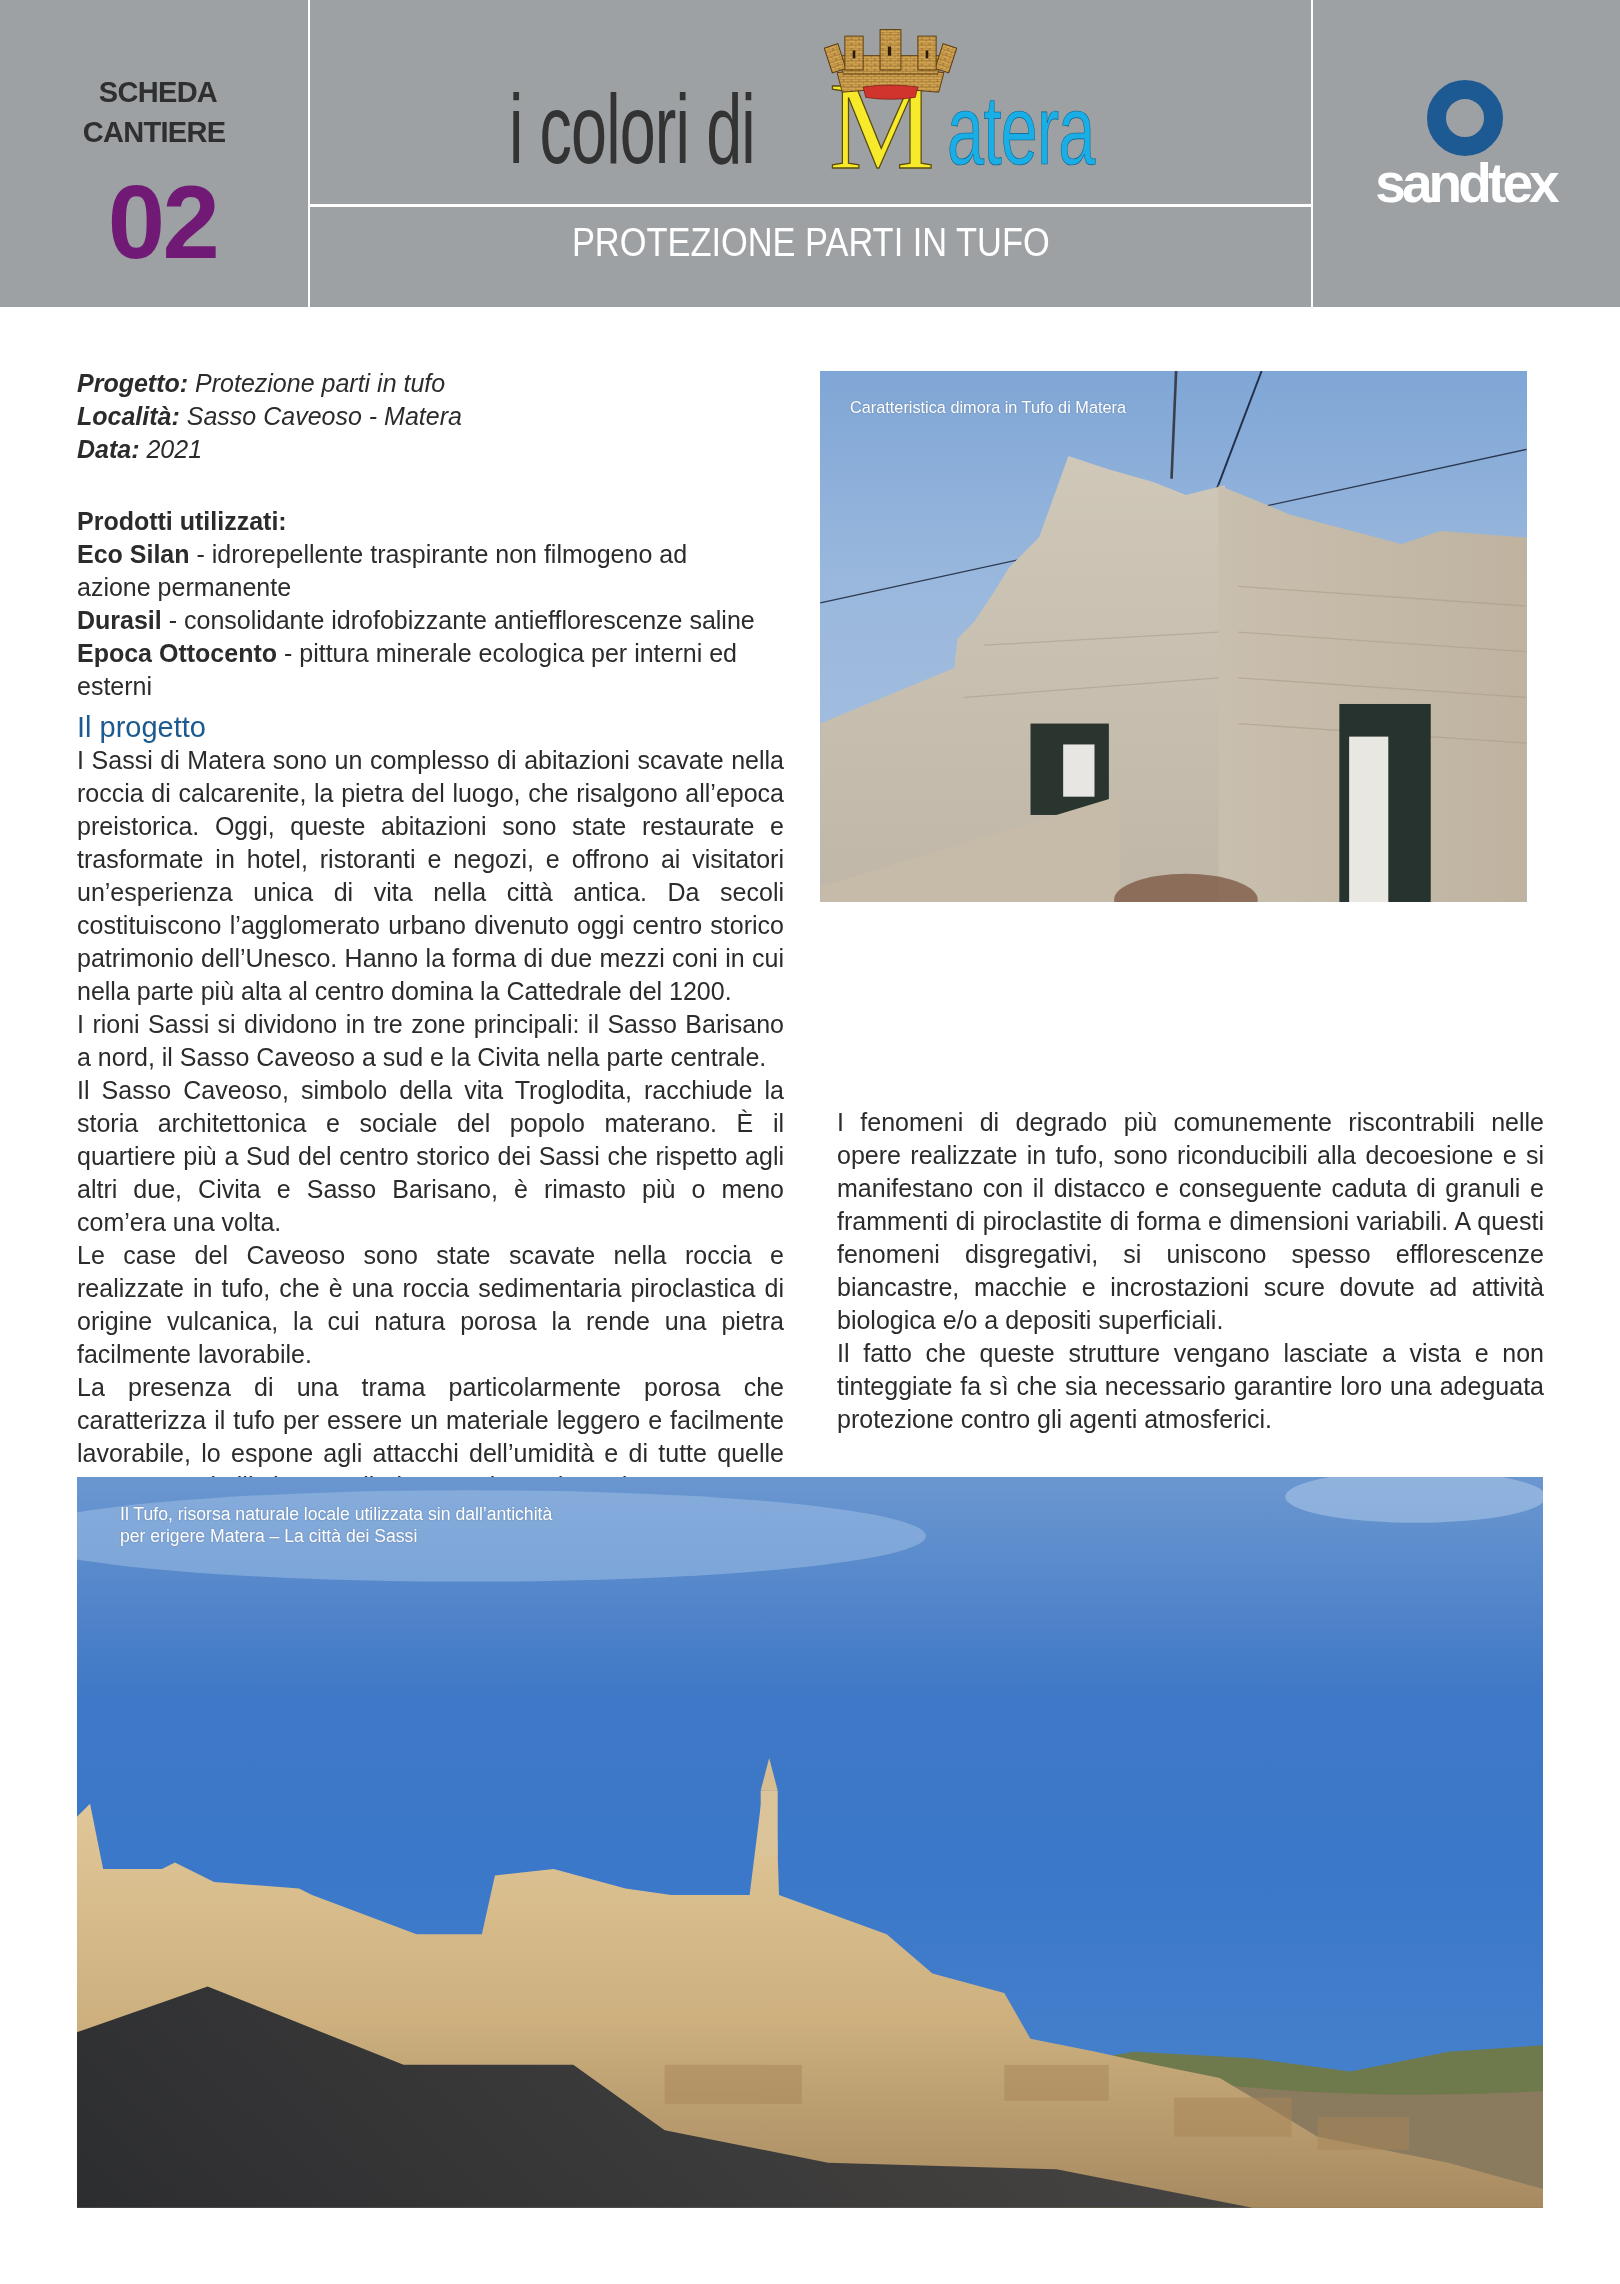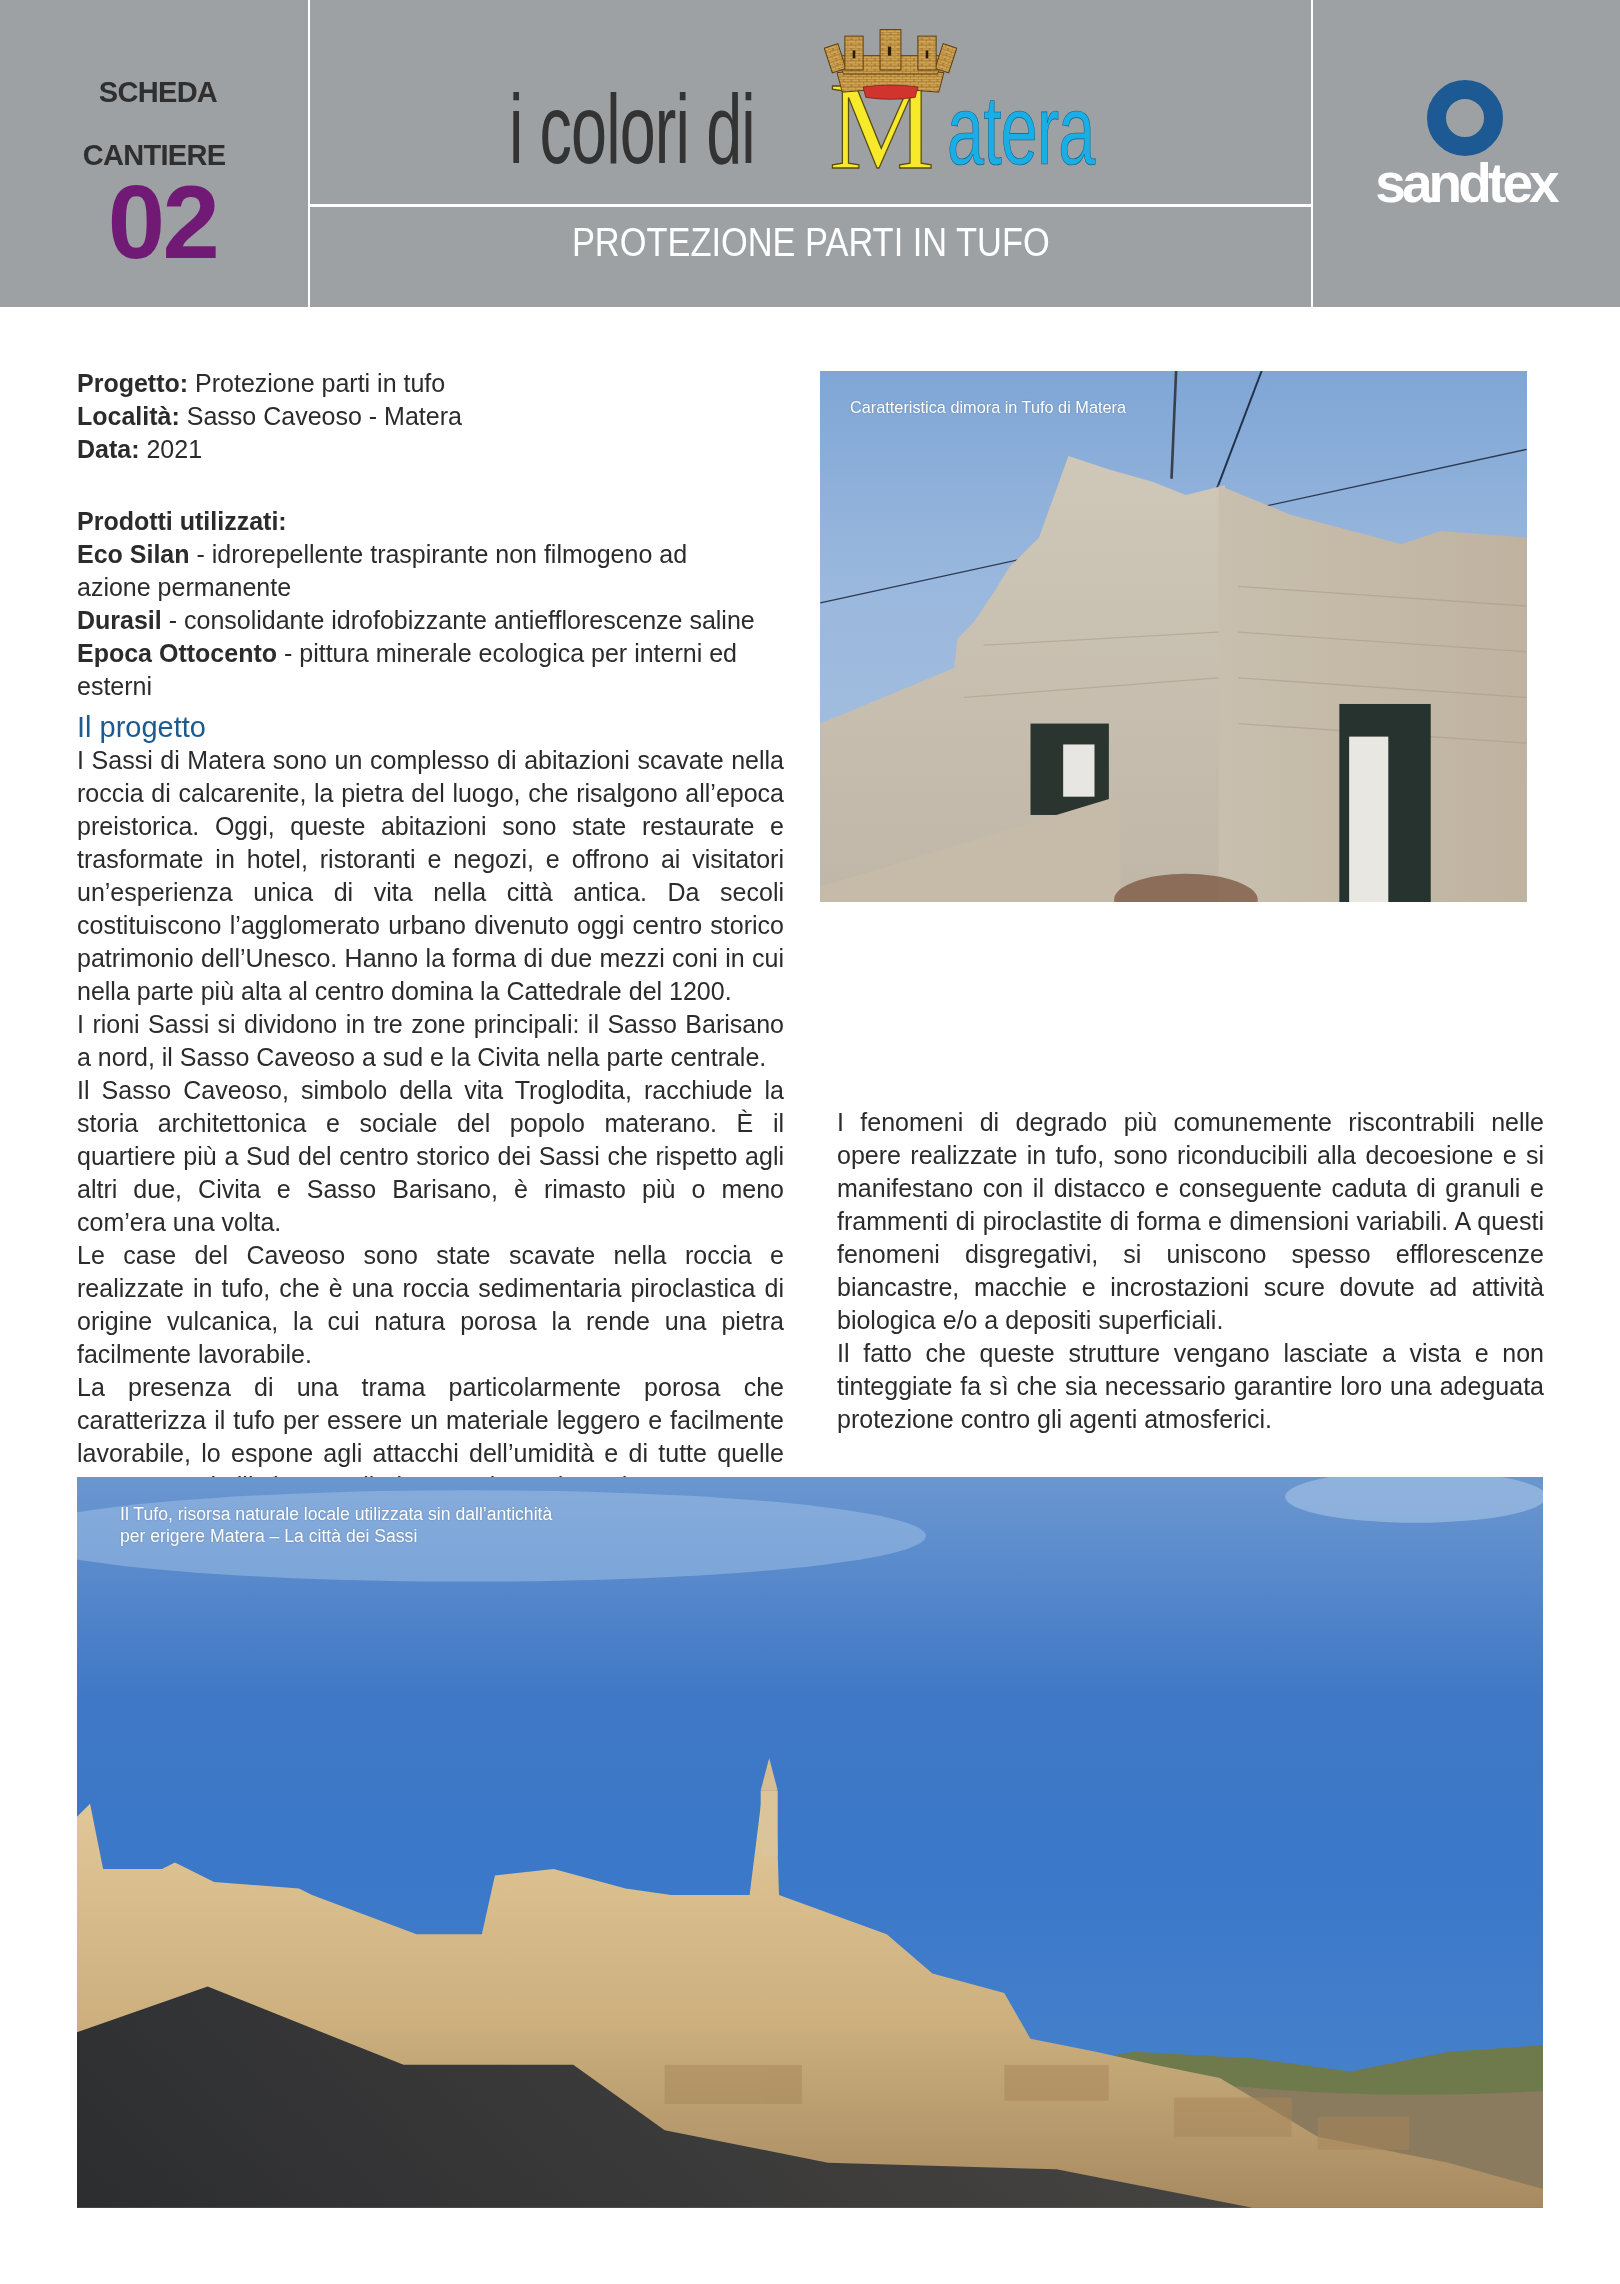--- a/index.html
+++ b/index.html
@@ -9,21 +9,21 @@
   
   .header { position: absolute; left: 0; top: 0; width: 1620px; height: 307px; background: #9ea1a4; }
   .vline { position: absolute; top: 0; width: 2px; height: 307px; background: #ffffff; }
   .vline.l { left: 308px; }
   .vline.r { left: 1311px; }
   .hline { position: absolute; left: 310px; top: 204px; width: 1001px; height: 2.6px; background: #ffffff; }
 
   .scheda { position: absolute; left: 0; width: 308px; text-align: center; font-weight: bold; color: #2f2f2f;
             font-size: 29px; line-height: 39px; letter-spacing: -0.7px; }
   .scheda.a { top: 73px; padding-left: 8px; }
-  .scheda.b { top: 113px; margin-top: 23px; }
+  .scheda.b { top: 113px; }
   .num { position: absolute; left: 16px; top: 167px; width: 293px; text-align: center; font-weight: bold;
          color: #701a75; font-size: 103px; line-height: 111px; letter-spacing: -2.6px; }
   .lt-colori { position: absolute; left: 509px; top: 77px; font-size: 98px; line-height: 105px; color: #333333;
                transform-origin: left top; transform: scaleX(0.66); white-space: nowrap; letter-spacing: -1.3px; }
   .crown { position: absolute; left: 824px; top: 27.4px; width: 133px; height: 73px; }
   .lt-M { position: absolute; left: 829px; top: 67px; font-family: "Liberation Serif", serif; font-size: 125px;
           line-height: 118px; color: #f7ea2a; -webkit-text-stroke: 1.3px #5a4b10; transform-origin: left top;
           transform: scaleX(0.95); }
   .lt-atera { position: absolute; left: 947px; top: 78px; font-size: 98px; line-height: 105px; color: #19aee6;
               -webkit-text-stroke: 0.7px #0e5f86; transform-origin: left top; transform: scaleX(0.68); letter-spacing: -1.3px; white-space: nowrap; }
@@ -33,21 +33,21 @@
   .subtitle span { display: inline-block; transform: scaleX(0.86); transform-origin: center; }
 
   .sandtex-ring { position: absolute; left: 1427px; top: 80px; width: 76px; height: 76px; border-radius: 50%;
                   border: 19px solid #1d5a93; }
   .sandtex-word { position: absolute; left: 1311px; top: 154px; width: 309px; text-align: center; color: #ffffff;
                   font-weight: bold; font-size: 55px; line-height: 59px; letter-spacing: -3.9px; }
 
   
   .leftcol { position: absolute; left: 77px; top: 367px; width: 707px; font-size: 25px; line-height: 33px; }
   .leftcol b { font-weight: bold; }
-  .meta-line { white-space: nowrap; }
+  .meta-line { white-space: nowrap; font-style: italic; }
   .gap { height: 39px; }
   .h2 { color: #1d5a8f; font-weight: normal; font-size: 29px; line-height: 34px; margin-top: 6.5px; }
   .para { text-align: justify; }
 
   
   .photo1 { position: absolute; left: 820px; top: 371px; width: 707px; height: 531px; overflow: hidden;
             background: linear-gradient(180deg, #7fa6d6 0%, #9ab8dd 40%, #a8c0de 100%); }
   .caption { position: absolute; color: #ffffff; font-size: 16.3px; line-height: 21px; text-shadow: 0 0 2px rgba(0,0,0,0.25); }
   .rightcol { position: absolute; left: 837px; top: 1106px; width: 707px; font-size: 25px; line-height: 33px; text-align: justify; }
 

